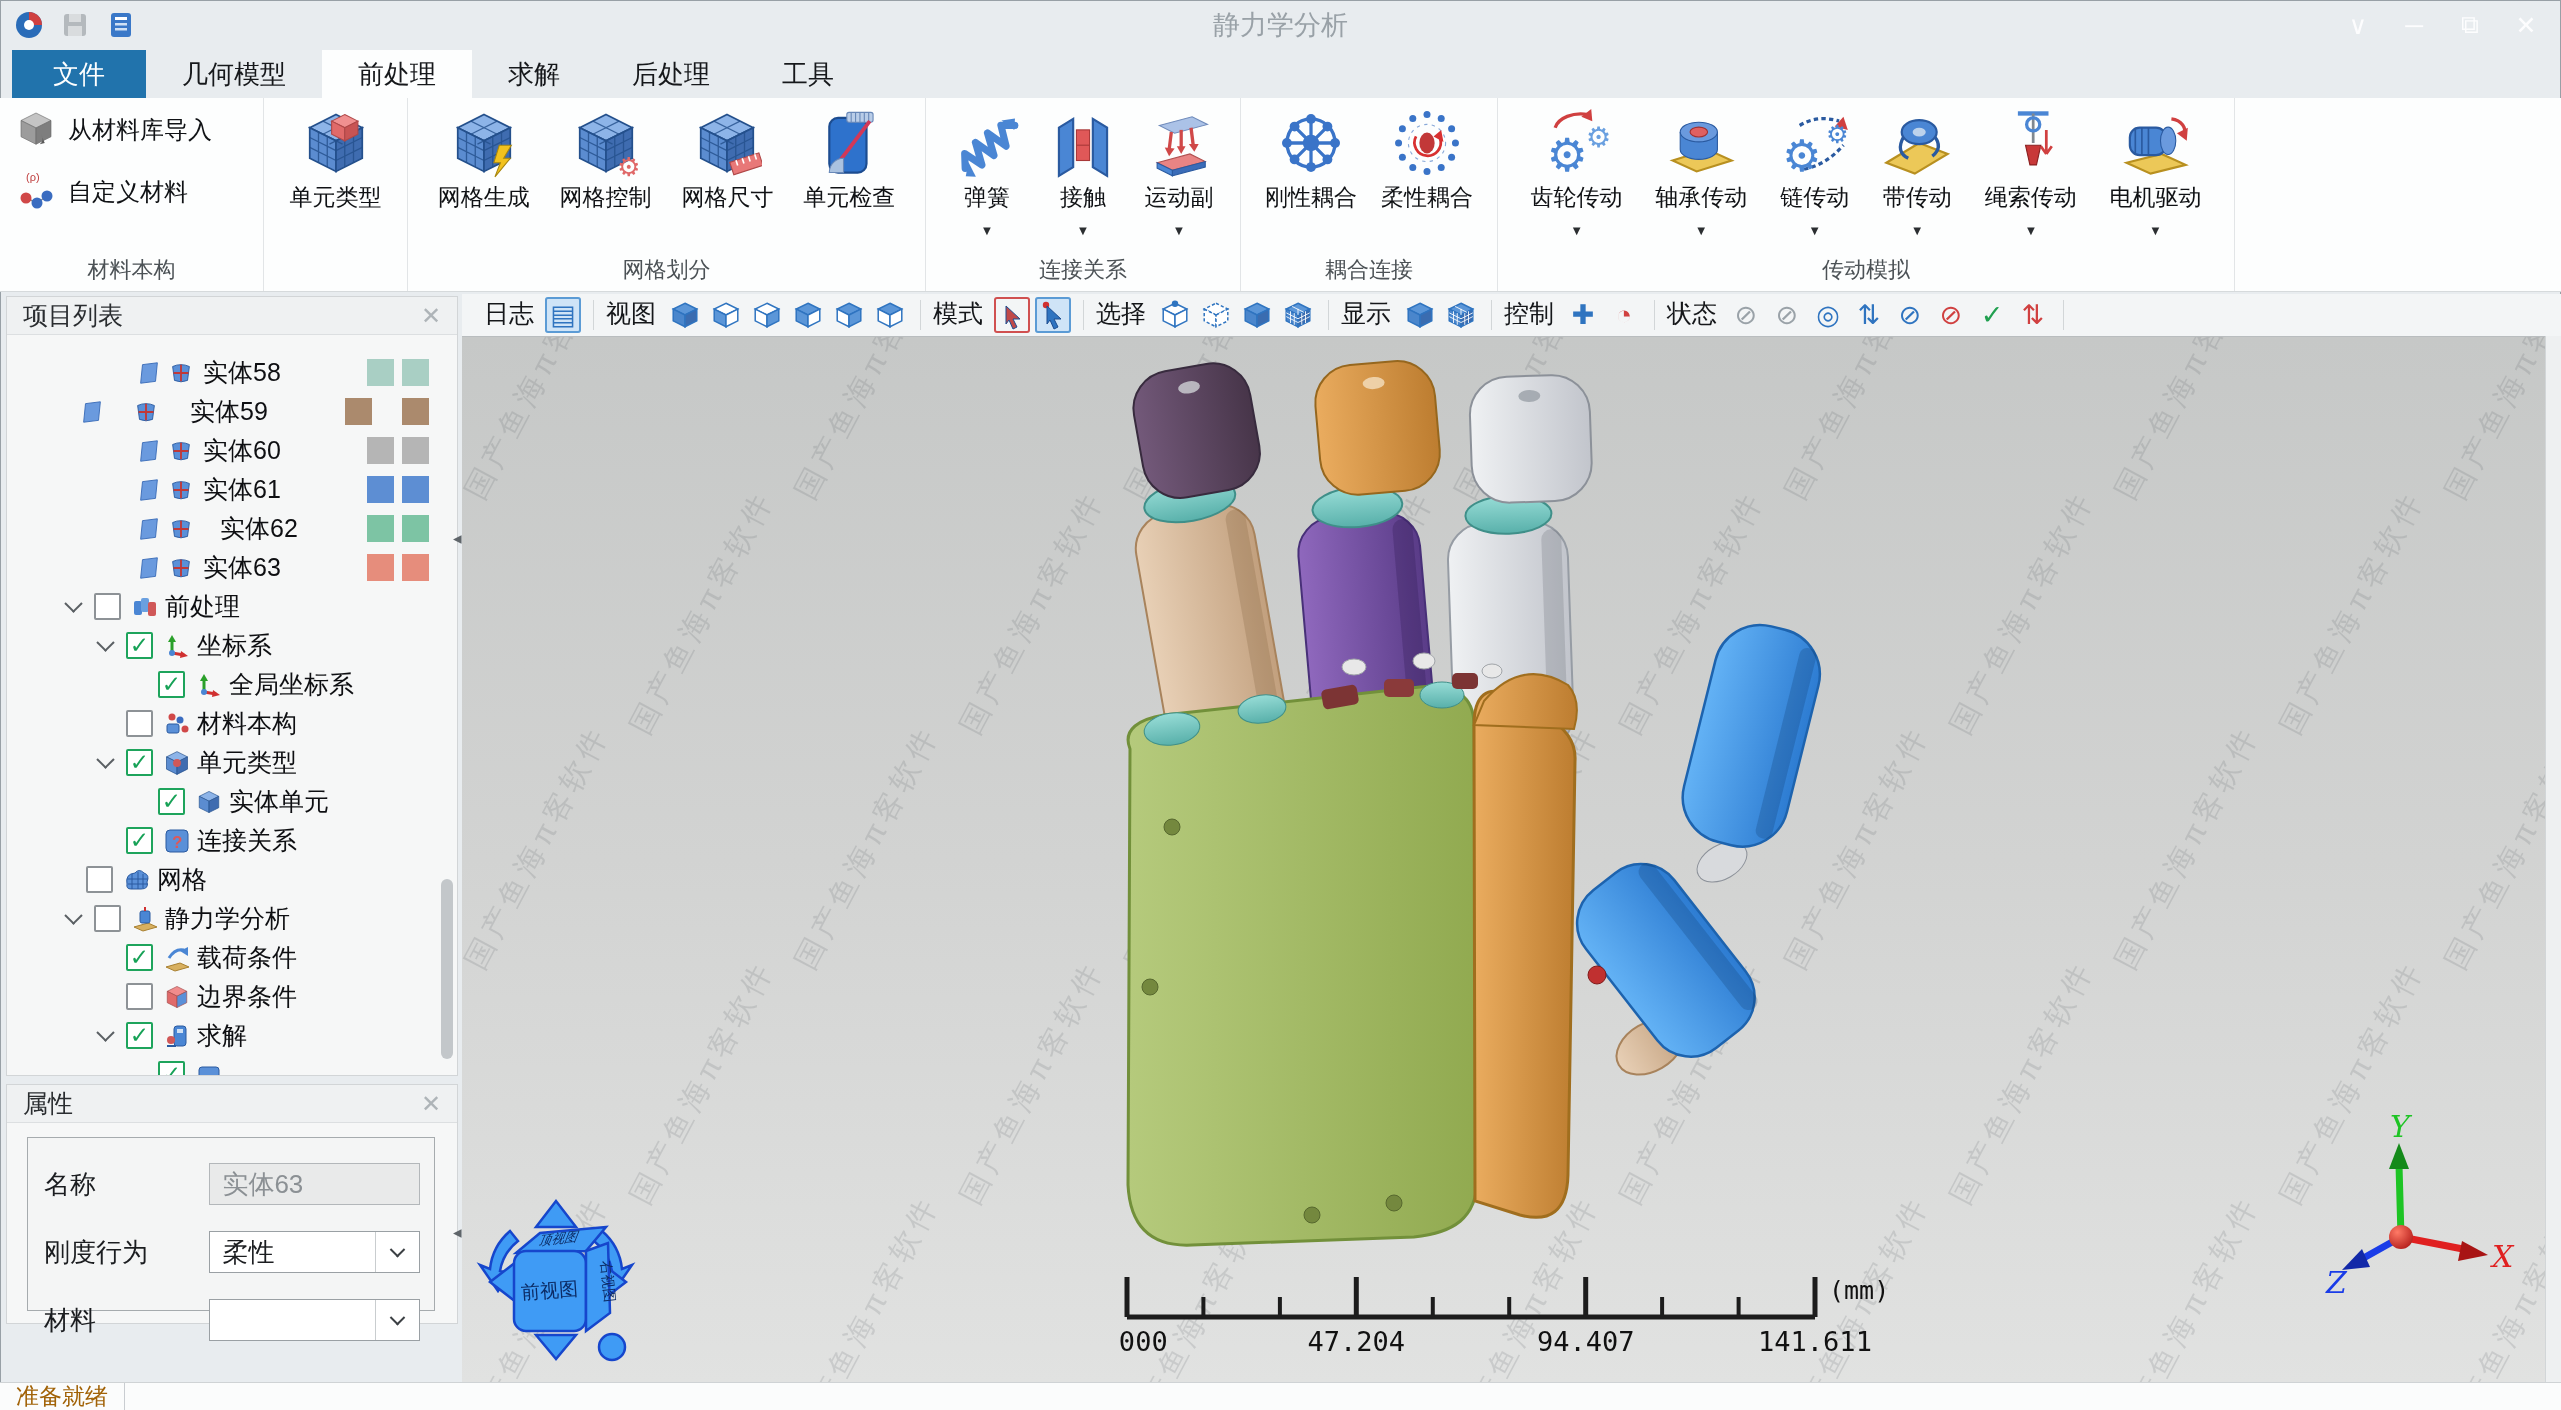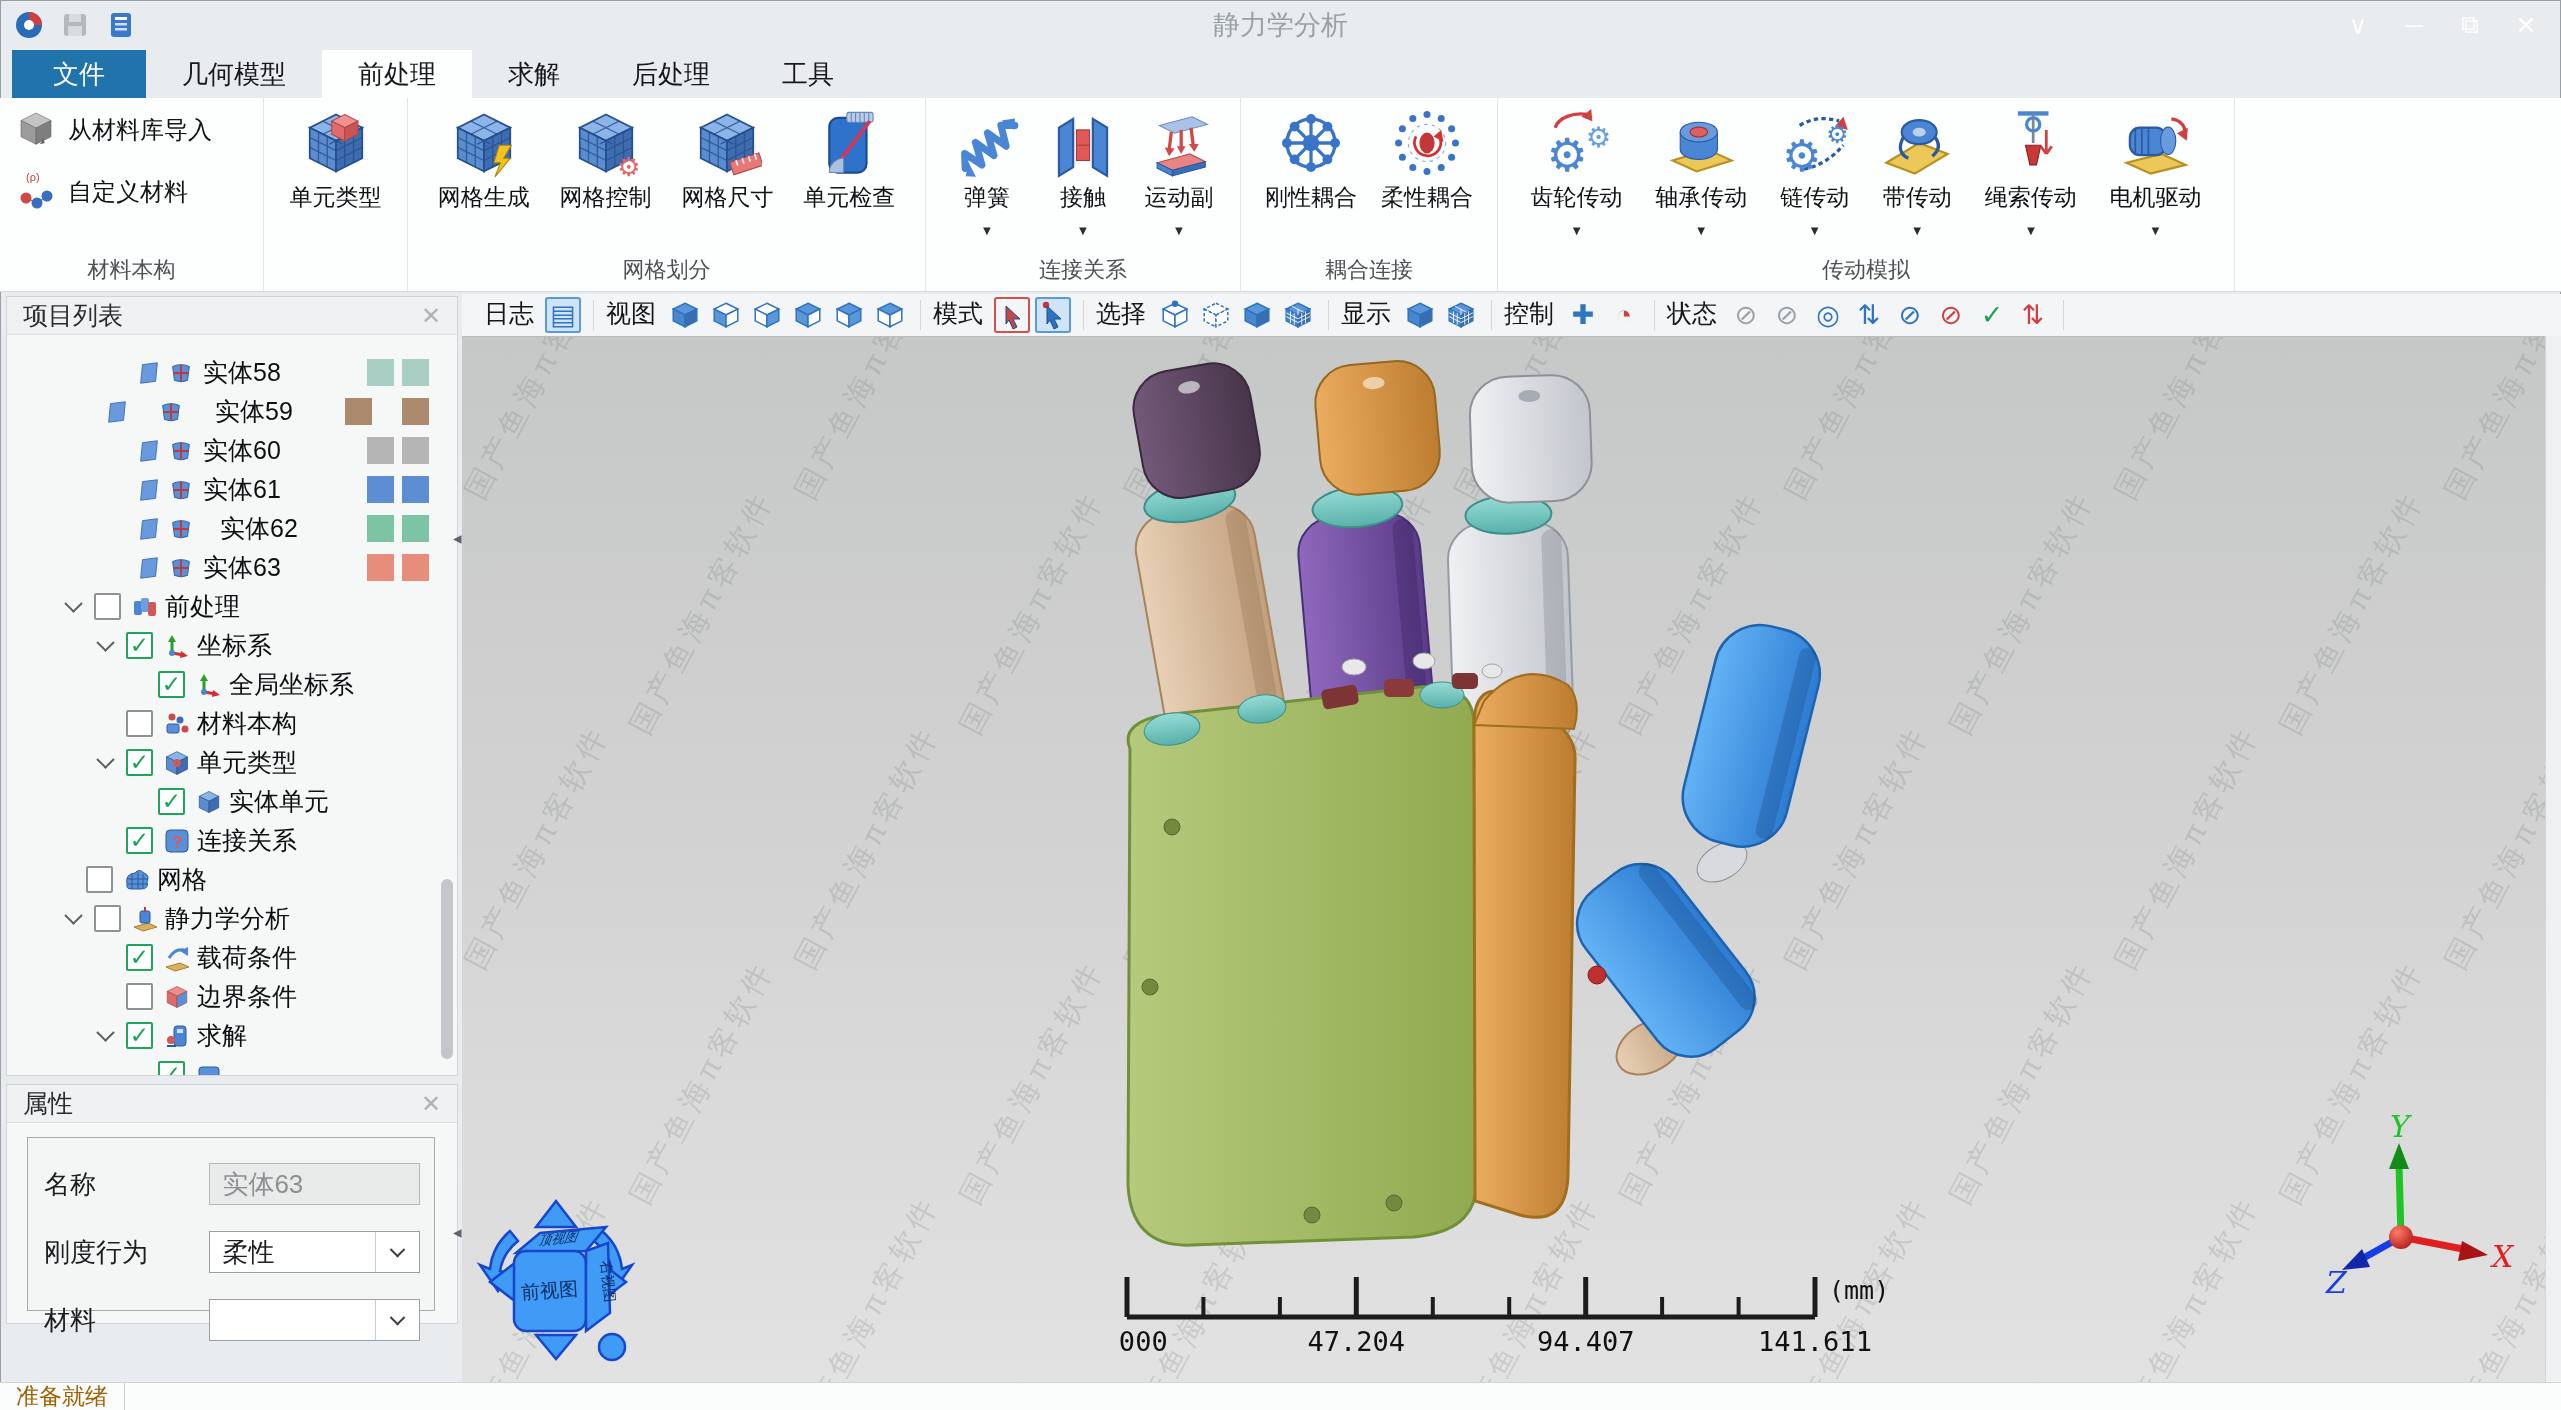--- a/index.html
+++ b/index.html
@@ -606,21 +606,21 @@
             <svg width="26" height="26" viewBox="0 0 28 28">
               <path d="M5 7 Q14 3 23 7 L21 22 Q14 25 7 22 Z" fill="#5a90d8" stroke="#2a5aa0"></path>
               <path d="M14 5 V23 M6 14 H22" stroke="#c03838" stroke-width="2"></path>
             </svg>
           </span>
           <span style="margin-left: 6px;">实体58</span>
           <span style="flex: 1 1 0%;"></span>
           <span class="sw" style="background: rgb(169, 207, 196);"></span>
           <span class="sw" style="background: rgb(169, 207, 196); margin-left: 8px; margin-right: 28px;"></span>
         </div>
-        <div class="trow" style="padding-left: 94px; gap: 22px;">
+        <div class="trow" style="padding-left: 69px; gap: 22px;">
           <span class="tico">
             <svg width="26" height="26" viewBox="0 0 28 28">
               <path d="M7 5 L23 3 L21 23 L5 25 Z" fill="#6a9ade" stroke="#3a6cb8"></path>
             </svg>
           </span>
           <span class="tico">
             <svg width="26" height="26" viewBox="0 0 28 28">
               <path d="M5 7 Q14 3 23 7 L21 22 Q14 25 7 22 Z" fill="#5a90d8" stroke="#2a5aa0"></path>
               <path d="M14 5 V23 M6 14 H22" stroke="#c03838" stroke-width="2"></path>
             </svg>

